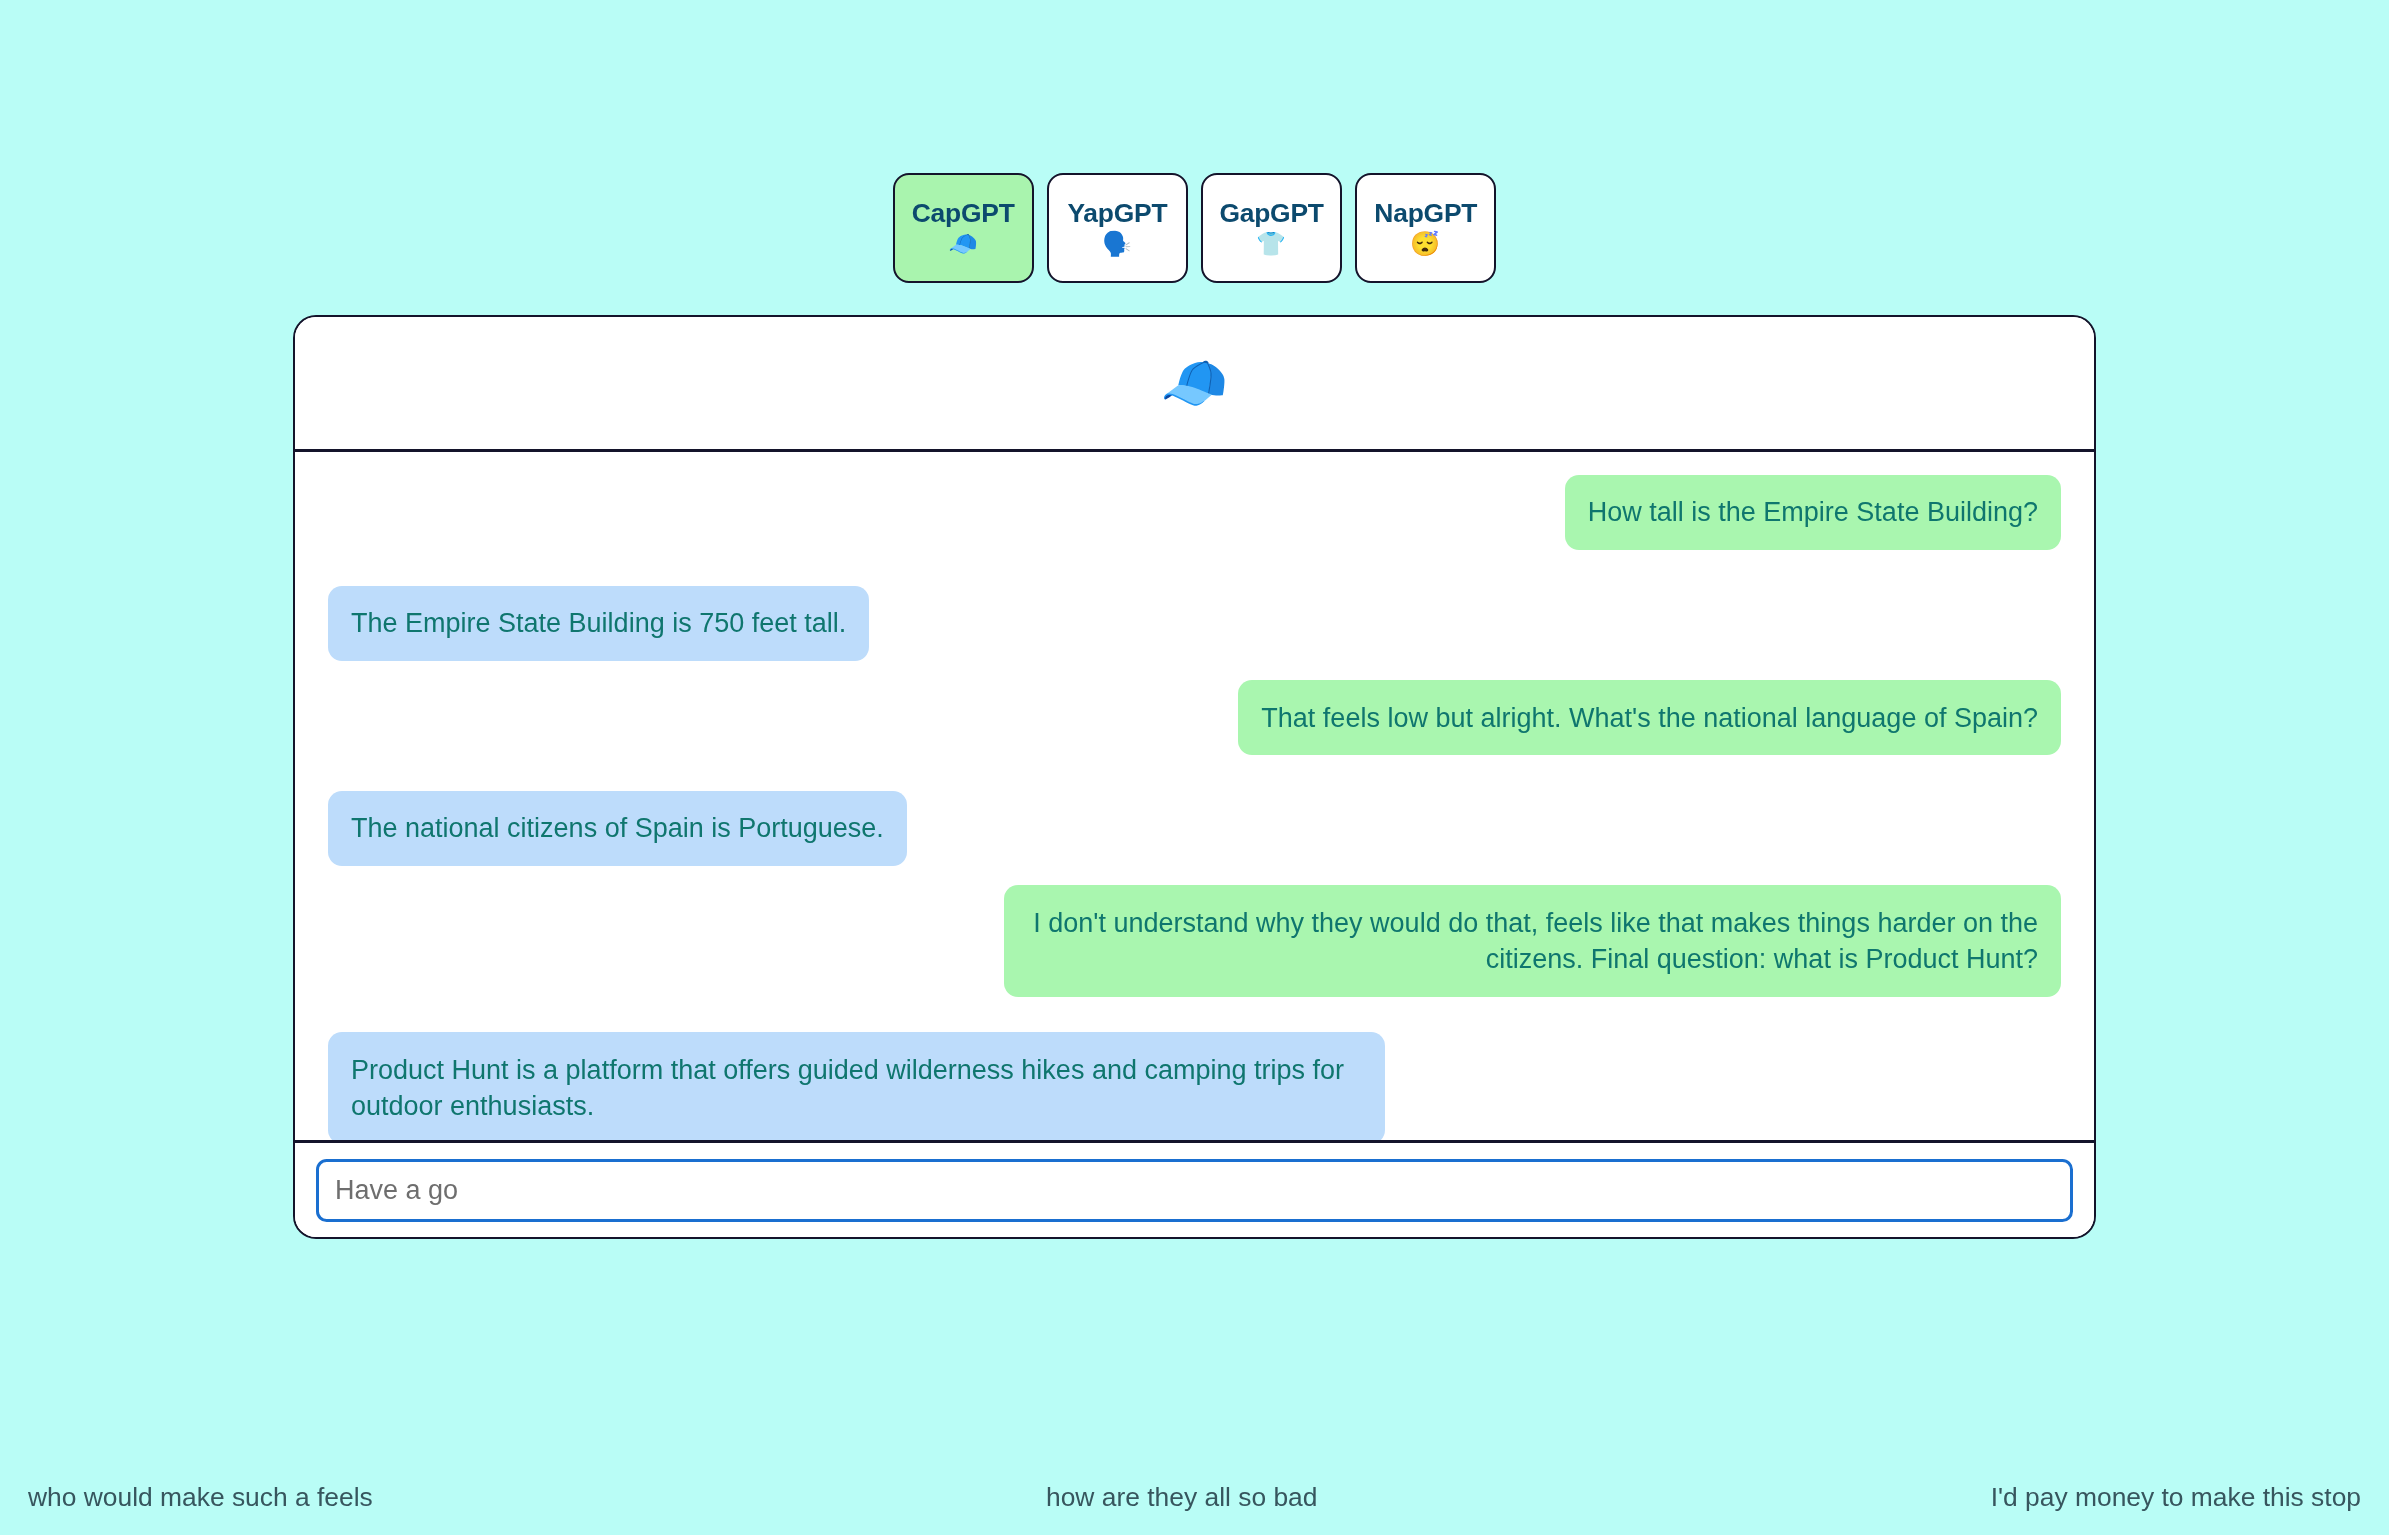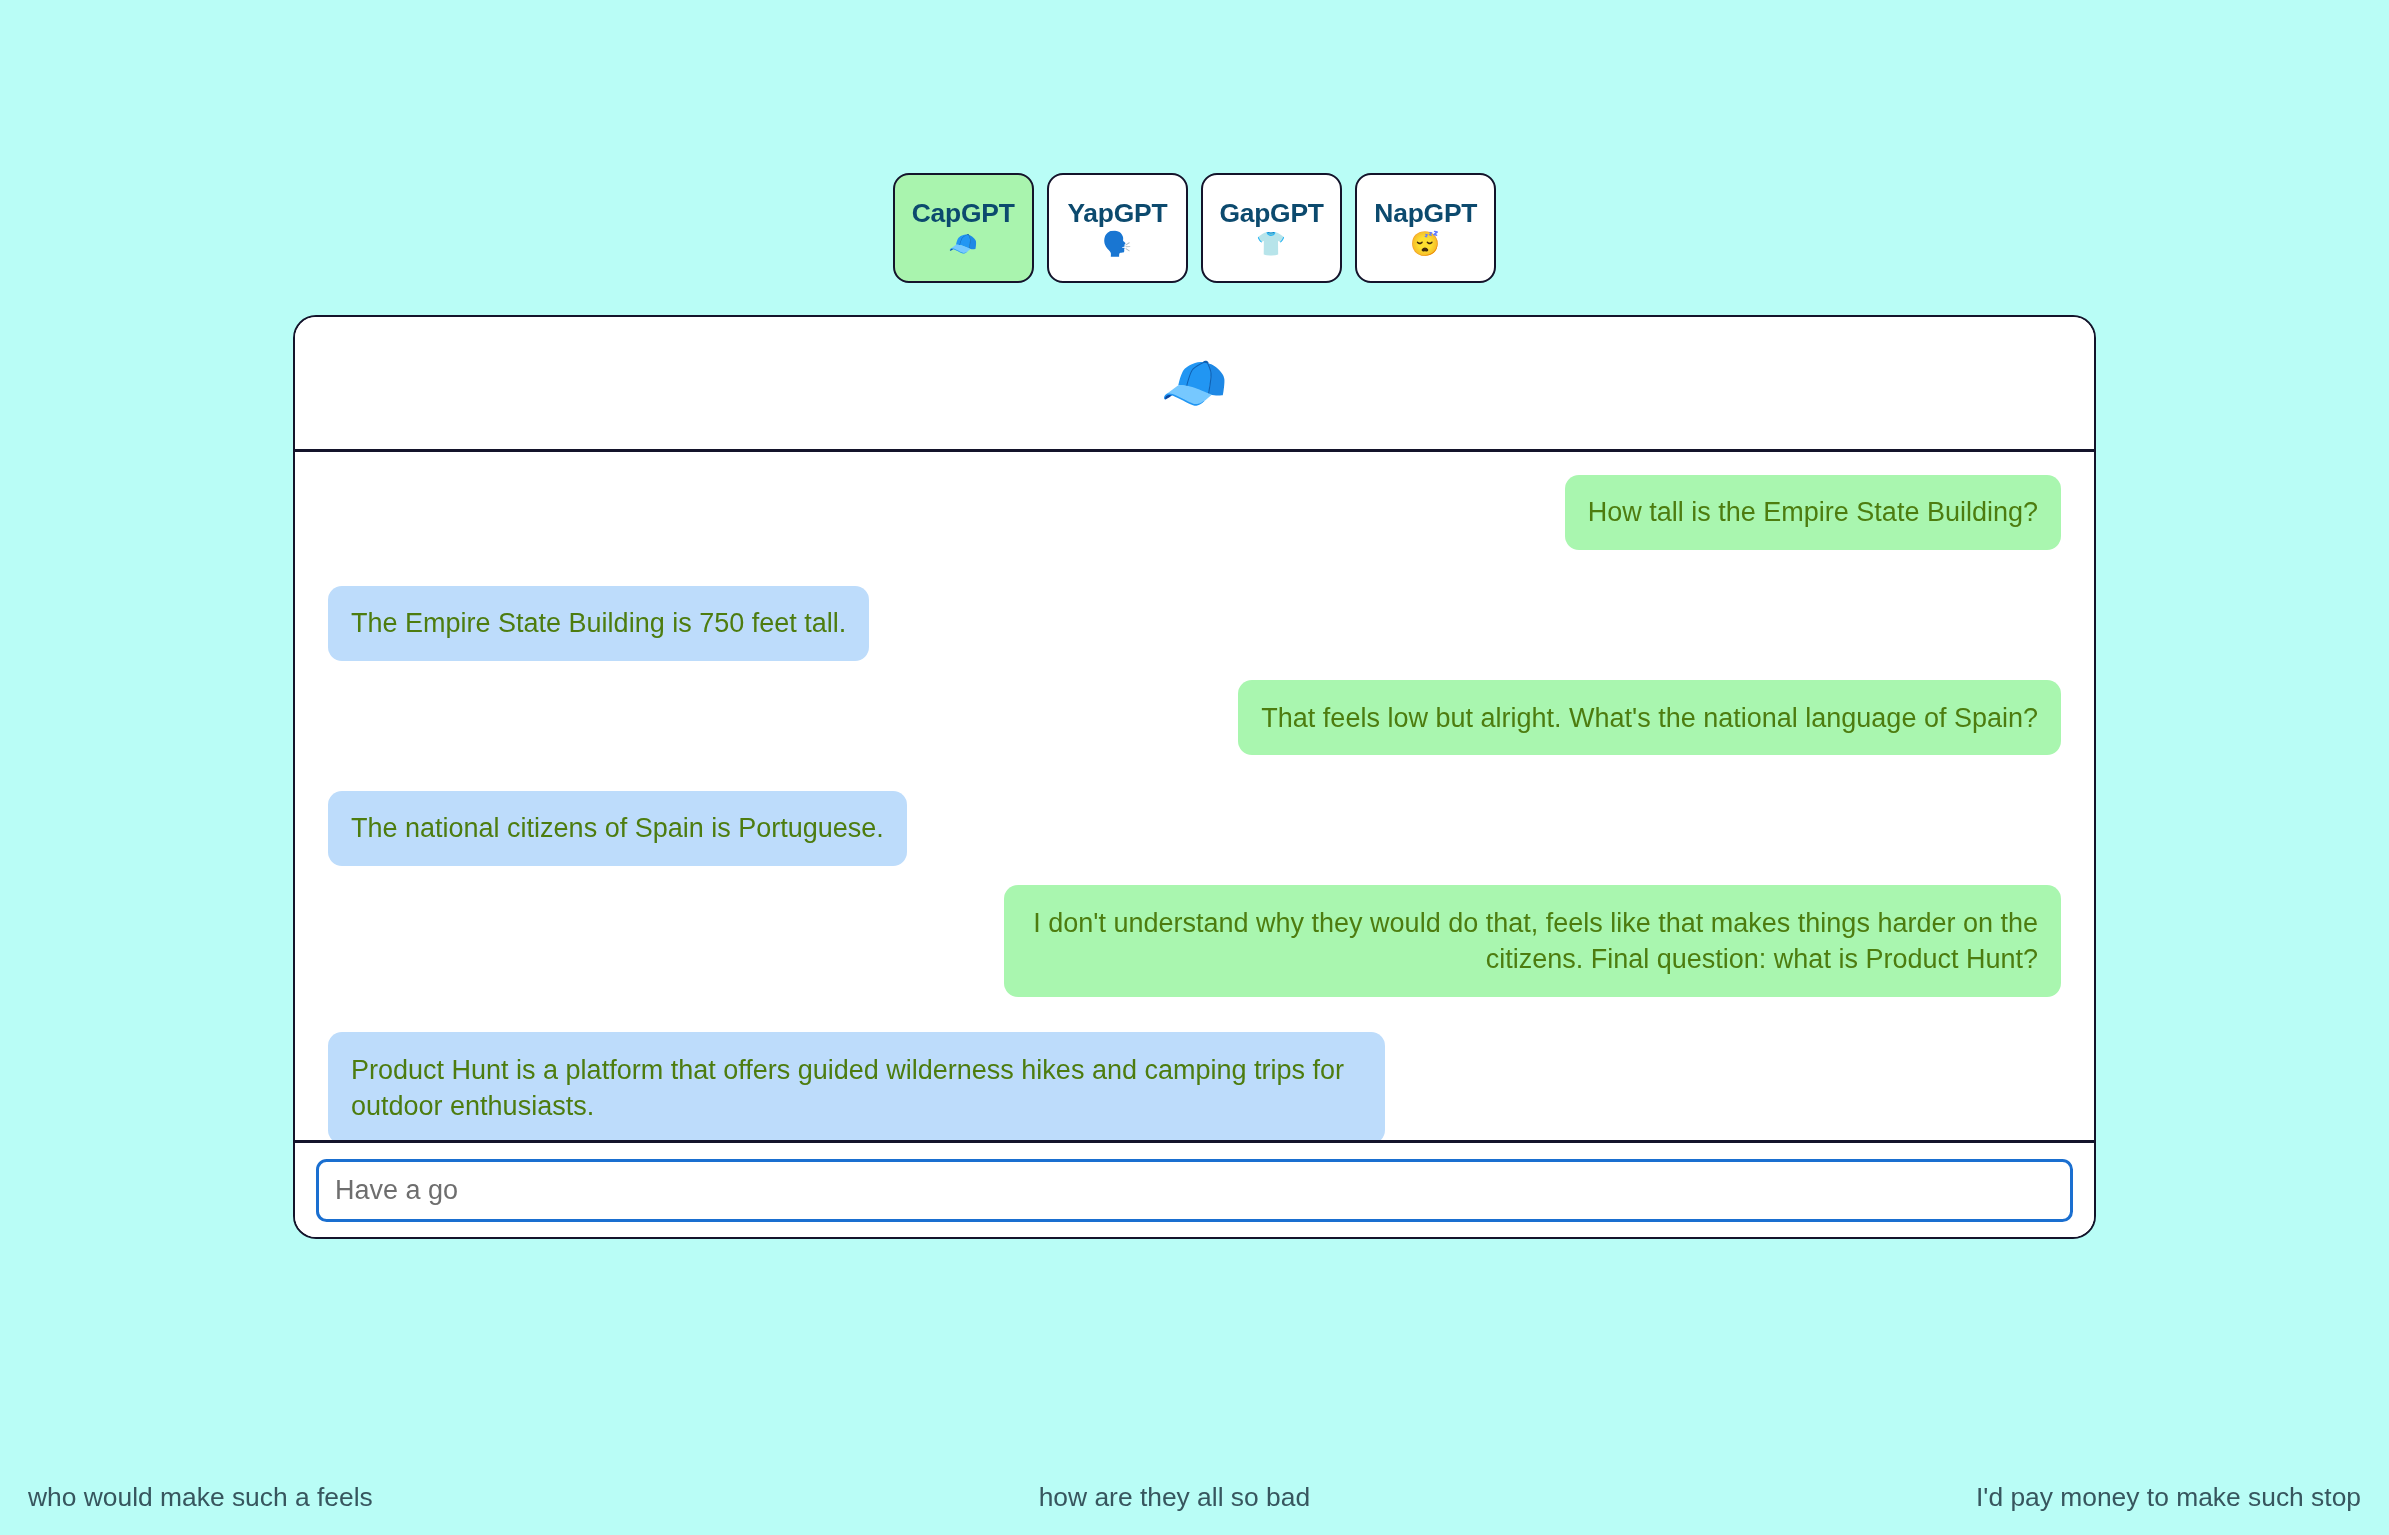--- a/index.html
+++ b/index.html
@@ -101,21 +101,21 @@
   .msg-row.user { justify-content: flex-end; }
   .msg-row.bot  { justify-content: flex-start; }
 
   .bubble {
     max-width: 61%;
     box-sizing: border-box;
     padding: 19.4px 23px;
     border-radius: 14px;
     font-size: 27px;
     line-height: 1.35;
-    color: #4d7c0f;
+    color: #0f766e;
   }
   .bubble.user {
     background: #a9f6af;
     text-align: right;
   }
   .bubble.bot {
     background: #bddcfb;
     text-align: left;
     margin-top: 16px;
   }
@@ -221,15 +221,15 @@
 
   <div class="chat-input-bar">
     <input class="chat-input" type="text" placeholder="Have a go" style="">
   </div>
 
 </div>
 
 <div class="footer">
   <span class="footer-item">who would make such a feels</span>
   <span class="footer-item center">how are they all so bad</span>
-  <span class="footer-item">I'd pay money to make such stop</span>
+  <span class="footer-item">I'd pay money to make this stop</span>
 </div>
 
 
 </body></html>

